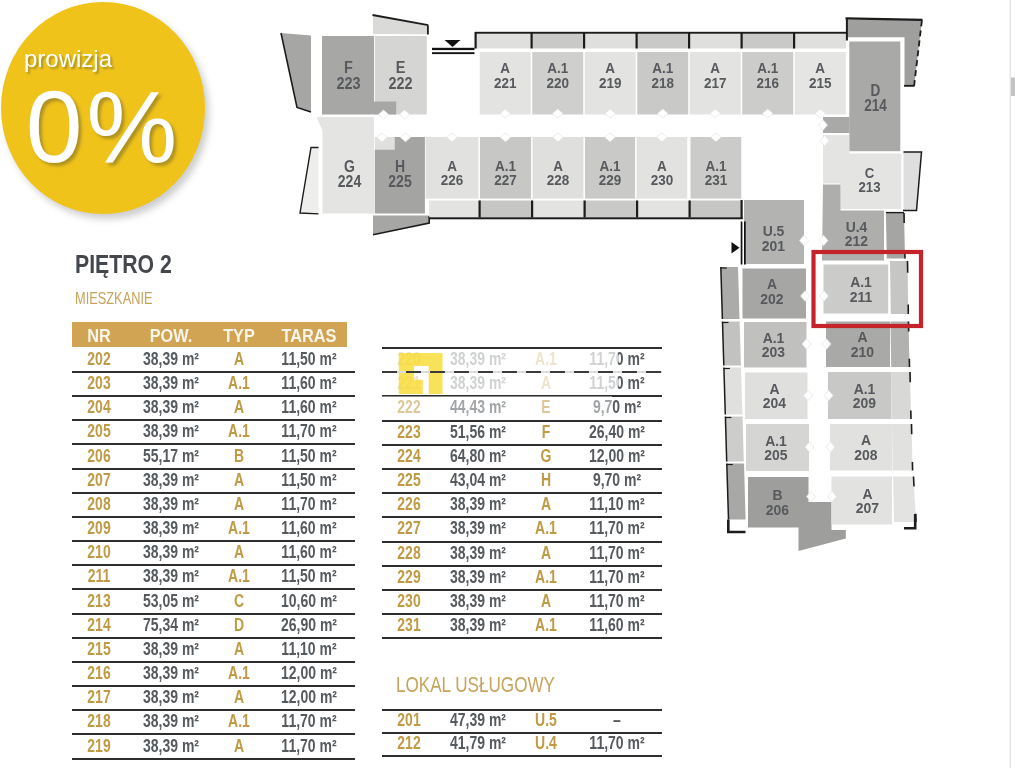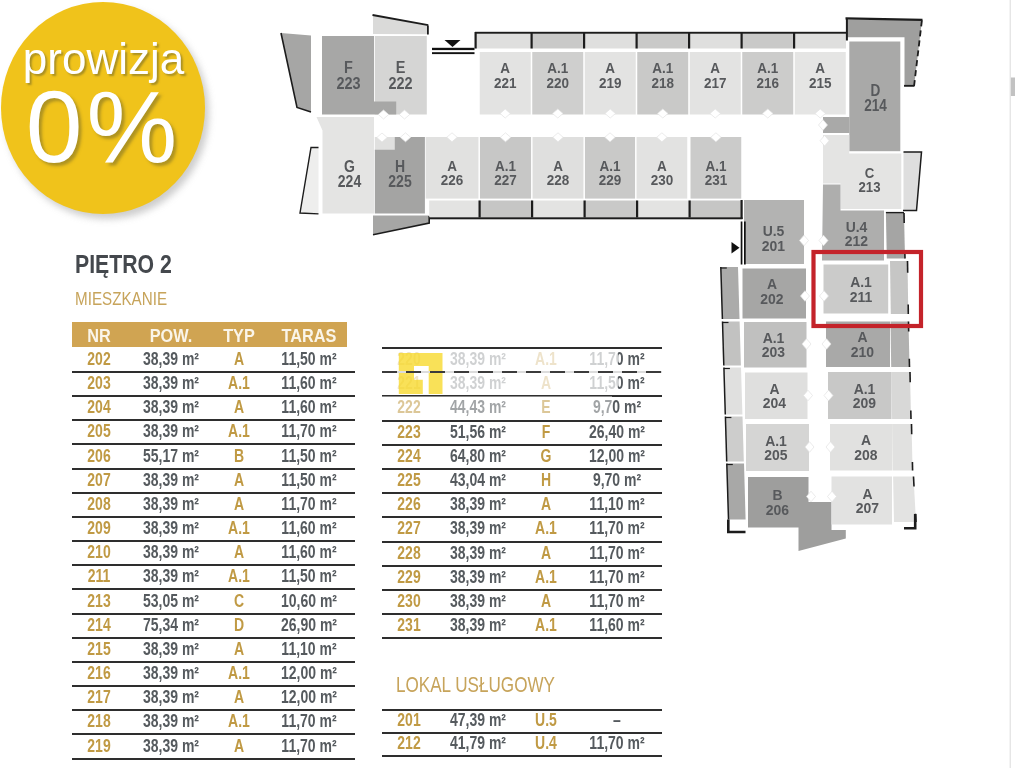--- a/index.html
+++ b/index.html
@@ -12,27 +12,27 @@
   .gold{color:#c09a44;}
   .dkt{color:#555a5e;}
   .hr{position:absolute;height:2px;background:#2e2e2e;}
   .cellh{position:absolute;text-align:center;transform:scaleX(0.93);transform-origin:center;display:inline-block;}
 </style>
 </head>
 <body>
 
 <div class="abs" style="left:1px;top:2px;width:204px;height:212px;border-radius:50%;background:#f0c31b;box-shadow:4px 5px 7px rgba(130,130,130,0.4);"></div>
 
-<div class="abs" style="left:0px;top:39px;width:207px;text-align:center;color:#fff;font-size:44px;line-height:40px;text-shadow:2px 2px 2px rgba(110,100,40,0.55);">prowizja</div>
+<div class="abs" style="left:0px;top:39px;width:207px;text-align:left;color:#fff;font-size:24px;line-height:40px;text-shadow:2px 2px 2px rgba(110,100,40,0.55);padding-left:24px;">prowizja</div>
 
 <div class="abs" style="left:0px;top:76px;width:207px;text-align:center;color:#fff;font-size:102px;line-height:102px;letter-spacing:4px;text-shadow:3px 3px 3px rgba(110,100,40,0.5);">0%</div>
 
 <div class="abs" style="left:75px;top:252px;font-size:25px;line-height:25px;font-weight:bold;color:#44484d;"><span class="cx" style="transform:scaleX(0.85);transform-origin:left;">PIĘTRO 2</span></div>
 
-<div class="abs" style="left:75px;top:288px;font-size:19px;line-height:22.5px;color:#c7a45b;"><span class="cx" style="transform:scaleX(0.8);transform-origin:left;">MIESZKANIE</span></div>
+<div class="abs" style="left:75px;top:288px;font-size:16px;line-height:22.5px;color:#c7a45b;"><span class="cx" style="transform:scaleX(0.8);transform-origin:left;">MIESZKANIE</span></div>
 
 <div class="abs" style="left:72px;top:321.5px;width:275px;height:25.8px;background:#d0a452;"></div>
 
 <div class="abs" style="left:0px;top:325.5px;width:0;height:0;font-weight:bold;font-size:17.5px;color:#faf5ea;">
   <span class="cellh" style="left:54px;width:90px;">NR</span>
   <span class="cellh" style="left:126px;width:90px;">POW.</span>
   <span class="cellh" style="left:193.5px;width:90px;">TYP</span>
   <span class="cellh" style="left:264px;width:90px;">TARAS</span>
 </div>
 

